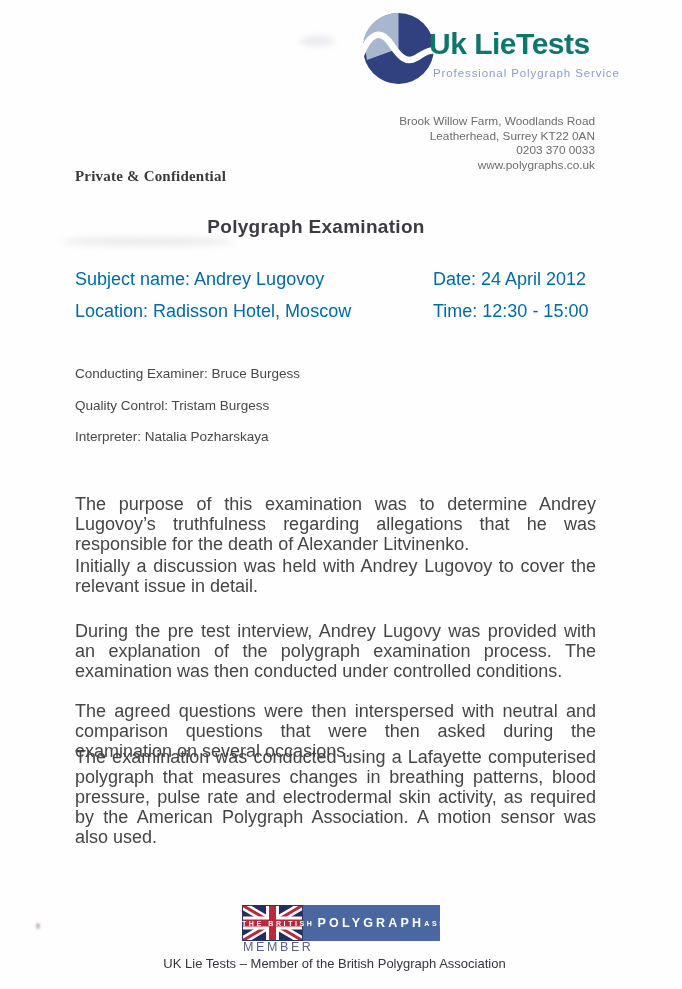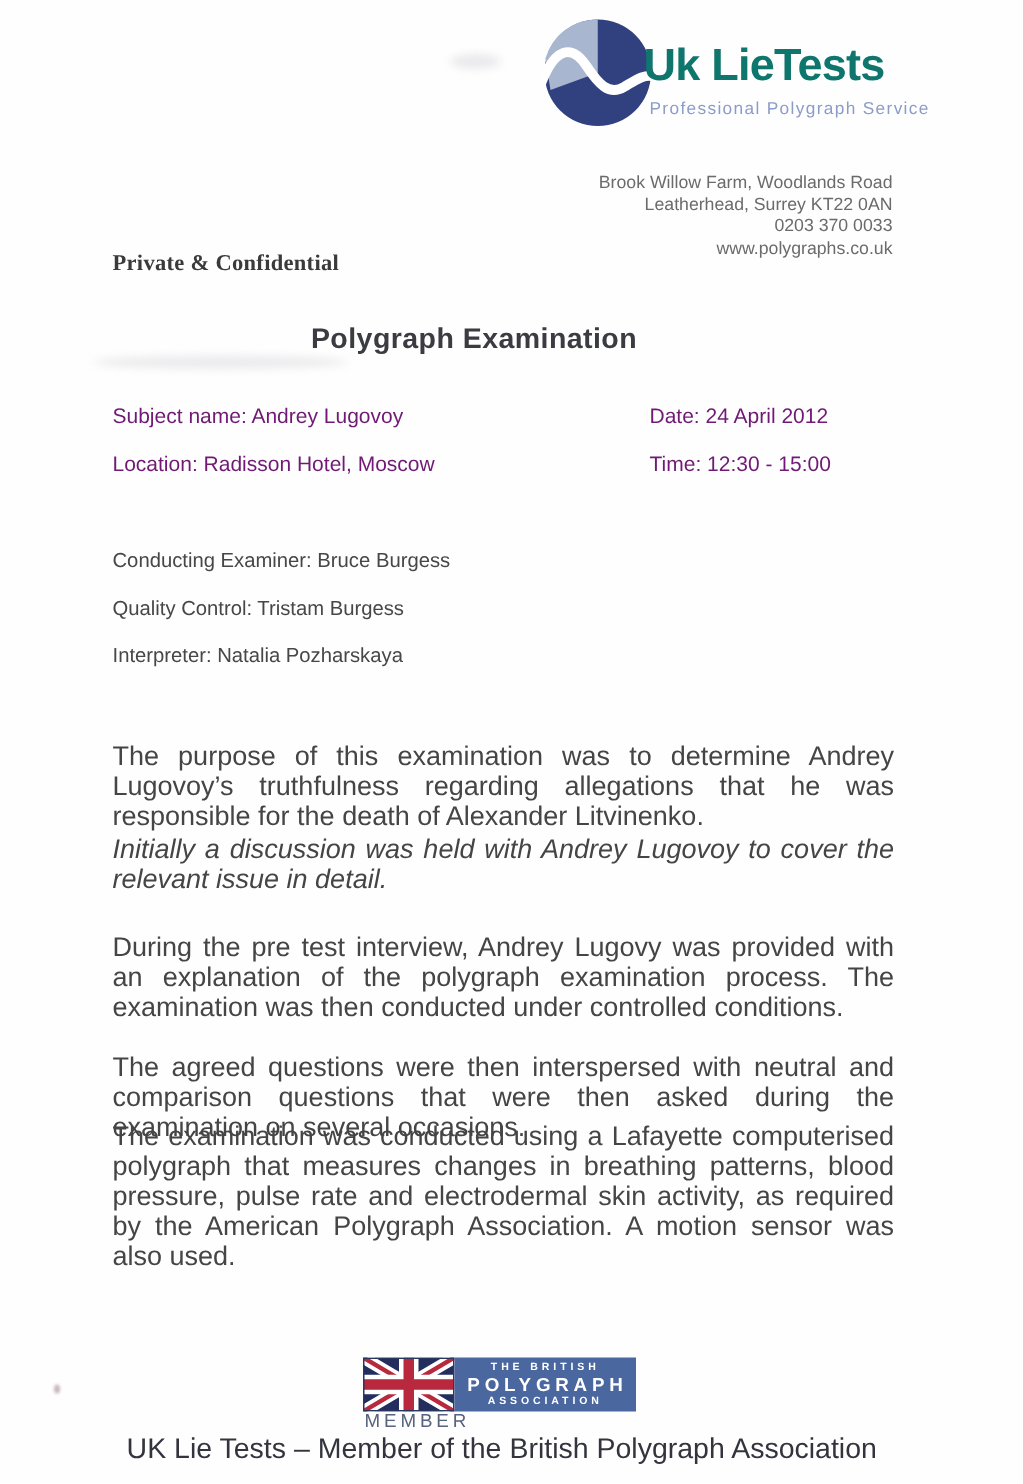--- a/index.html
+++ b/index.html
@@ -36,59 +36,59 @@
   .classification{
     position:absolute;left:75px;top:168px;
     font-family:"Liberation Serif", serif;
     font-size:15px;font-weight:bold;color:#3a3a3a;letter-spacing:0.2px;
   }
   .doc-title{
     position:absolute;left:0;top:216px;width:632px;
     text-align:center;
     font-size:19px;font-weight:bold;color:#3b3b42;letter-spacing:0.3px;
   }
-  .info-line{position:absolute;font-size:14px;color:#701a75;white-space:nowrap;}
+  .info-line{position:absolute;font-size:18px;color:#0369a1;white-space:nowrap;}
   .info-subject{left:75px;top:269px;}
   .info-date{left:433px;top:269px;}
   .info-location{left:75px;top:301px;}
   .info-time{left:433px;top:301px;}
 
   .personnel-line{position:absolute;left:75px;font-size:13.5px;color:#474747;white-space:nowrap;}
   .personnel-0{top:366px;}
   .personnel-1{top:398px;}
   .personnel-2{top:429px;}
 
   .para{
     position:absolute;left:75px;width:521px;
     font-size:18px;line-height:20px;color:#454545;
     text-align:justify;
   }
   .para-0{top:494px;}
-  .para-1{top:556px;font-style:italic;}
+  .para-1{top:556px;}
   .para-2{top:621px;}
   .para-3{top:701px;}
   .para-4{top:747px;}
 
   
   .flag{position:absolute;left:242px;top:905px;}
   .bpa-box{
-    position:absolute;left:303px;top:905px;width:121px;height:36px;
+    position:absolute;left:303px;top:905px;width:137px;height:36px;
     background:#4a67a0;
-    display:flex;flex-direction:column;justify-content:center;align-items:center;
+    display:flex;flex-direction:row;justify-content:center;align-items:center;
     color:#ffffff;
   }
   .bpa-small{font-size:7px;font-weight:bold;letter-spacing:2.6px;white-space:nowrap;}
   .bpa-big{font-size:12.5px;font-weight:bold;letter-spacing:3.2px;margin:1px 0 1px 3px;white-space:nowrap;}
   .member{
     position:absolute;left:243px;top:940px;
     font-size:12.5px;letter-spacing:2.6px;color:#59627f;white-space:nowrap;
   }
   .caption{
     position:absolute;left:0;top:956px;width:669px;
-    text-align:center;font-size:19px;color:#34343e;
+    text-align:center;font-size:13px;color:#34343e;
   }
 
   
   .artifact{position:absolute;border-radius:50%;pointer-events:none;}
   .artifact-1{left:62px;top:237px;width:170px;height:9px;background:rgba(185,185,195,0.28);filter:blur(3px);}
   .artifact-2{left:300px;top:36px;width:34px;height:10px;background:rgba(190,190,200,0.30);filter:blur(3px);}
   .artifact-3{left:36px;top:923px;width:4px;height:6px;background:rgba(160,120,135,0.55);filter:blur(1px);}
 </style>
 </head>
 <body>

